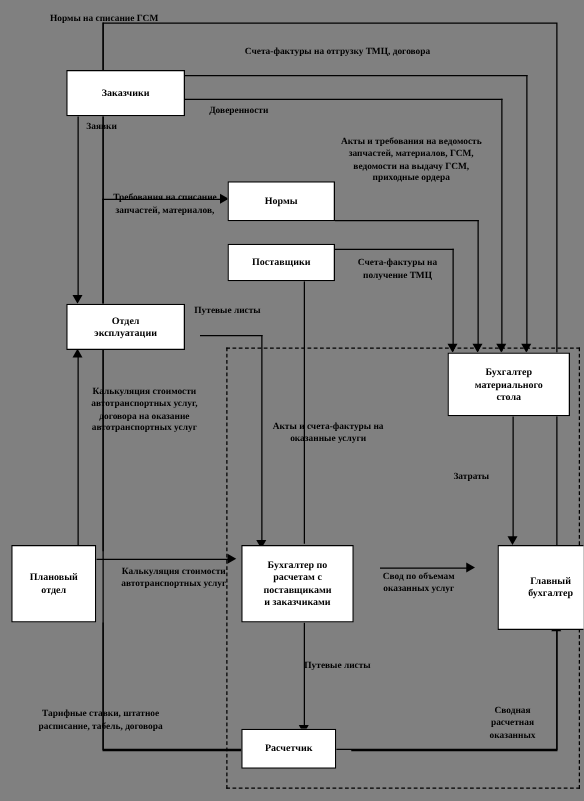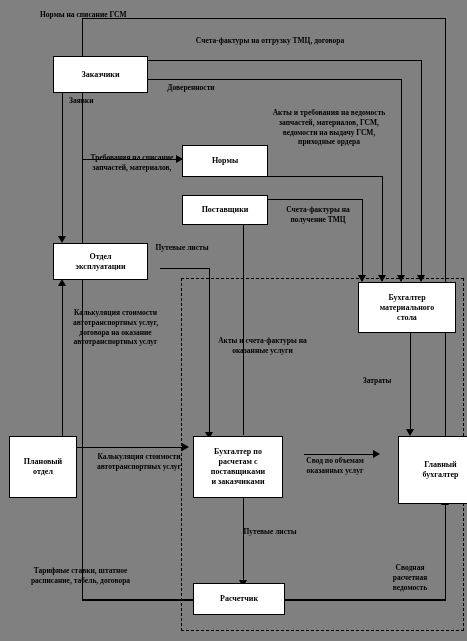--- a/index.html
+++ b/index.html
@@ -175,21 +175,21 @@
   </div>
 
   <div class="box" style="left:193px; top:436px; width:90px; height:62px;">
     <span>Бухгалтер по расчетам с поставщиками и заказчиками</span>
   </div>
 
   <div class="box" style="left:378px; top:436px; width:85px; height:68px;margin-left:20px;">
     <span>Главный бухгалтер</span>
   </div>
 
-  <div class="box" style="left:193px; top:583px; width:92px; height:32px;align-items:center;">
+  <div class="box" style="left:193px; top:583px; width:76px; height:32px;align-items:center;">
     <span>Расчетчик</span>
   </div>
 
   <div class="lbl left" style="left:40px; top:10px; width:180px;">Нормы на списание ГСМ</div>
 
   <div class="lbl" style="left:155px; top:36px; width:230px;">Счета-фактуры на отгрузку ТМЦ, договора</div>
 
   <div class="lbl" style="left:146px; top:83px; width:90px;">Доверенности</div>
 
   <div class="lbl left" style="left:69px; top:96px; width:60px;">Заявки</div>
@@ -209,15 +209,15 @@
   <div class="lbl" style="left:353px; top:376px; width:48px;">Затраты</div>
 
   <div class="lbl" style="left:95px; top:452px; width:88px;">Калькуляция стоимости автотранспортных услуг</div>
 
   <div class="lbl" style="left:300px; top:456px; width:70px;">Свод по объемам оказанных услуг</div>
 
   <div class="lbl" style="left:243px; top:527px; width:54px;">Путевые листы</div>
 
   <div class="lbl" style="left:28px; top:566px; width:105px;">Тарифные ставки, штатное расписание, табель, договора</div>
 
-  <div class="lbl" style="left:379px; top:563px; width:62px;">Сводная расчетная ведомость</div>
+  <div class="lbl" style="left:379px; top:563px; width:62px;">Сводная расчетная оказанных</div>
 
 </div>
 
 </body></html>

